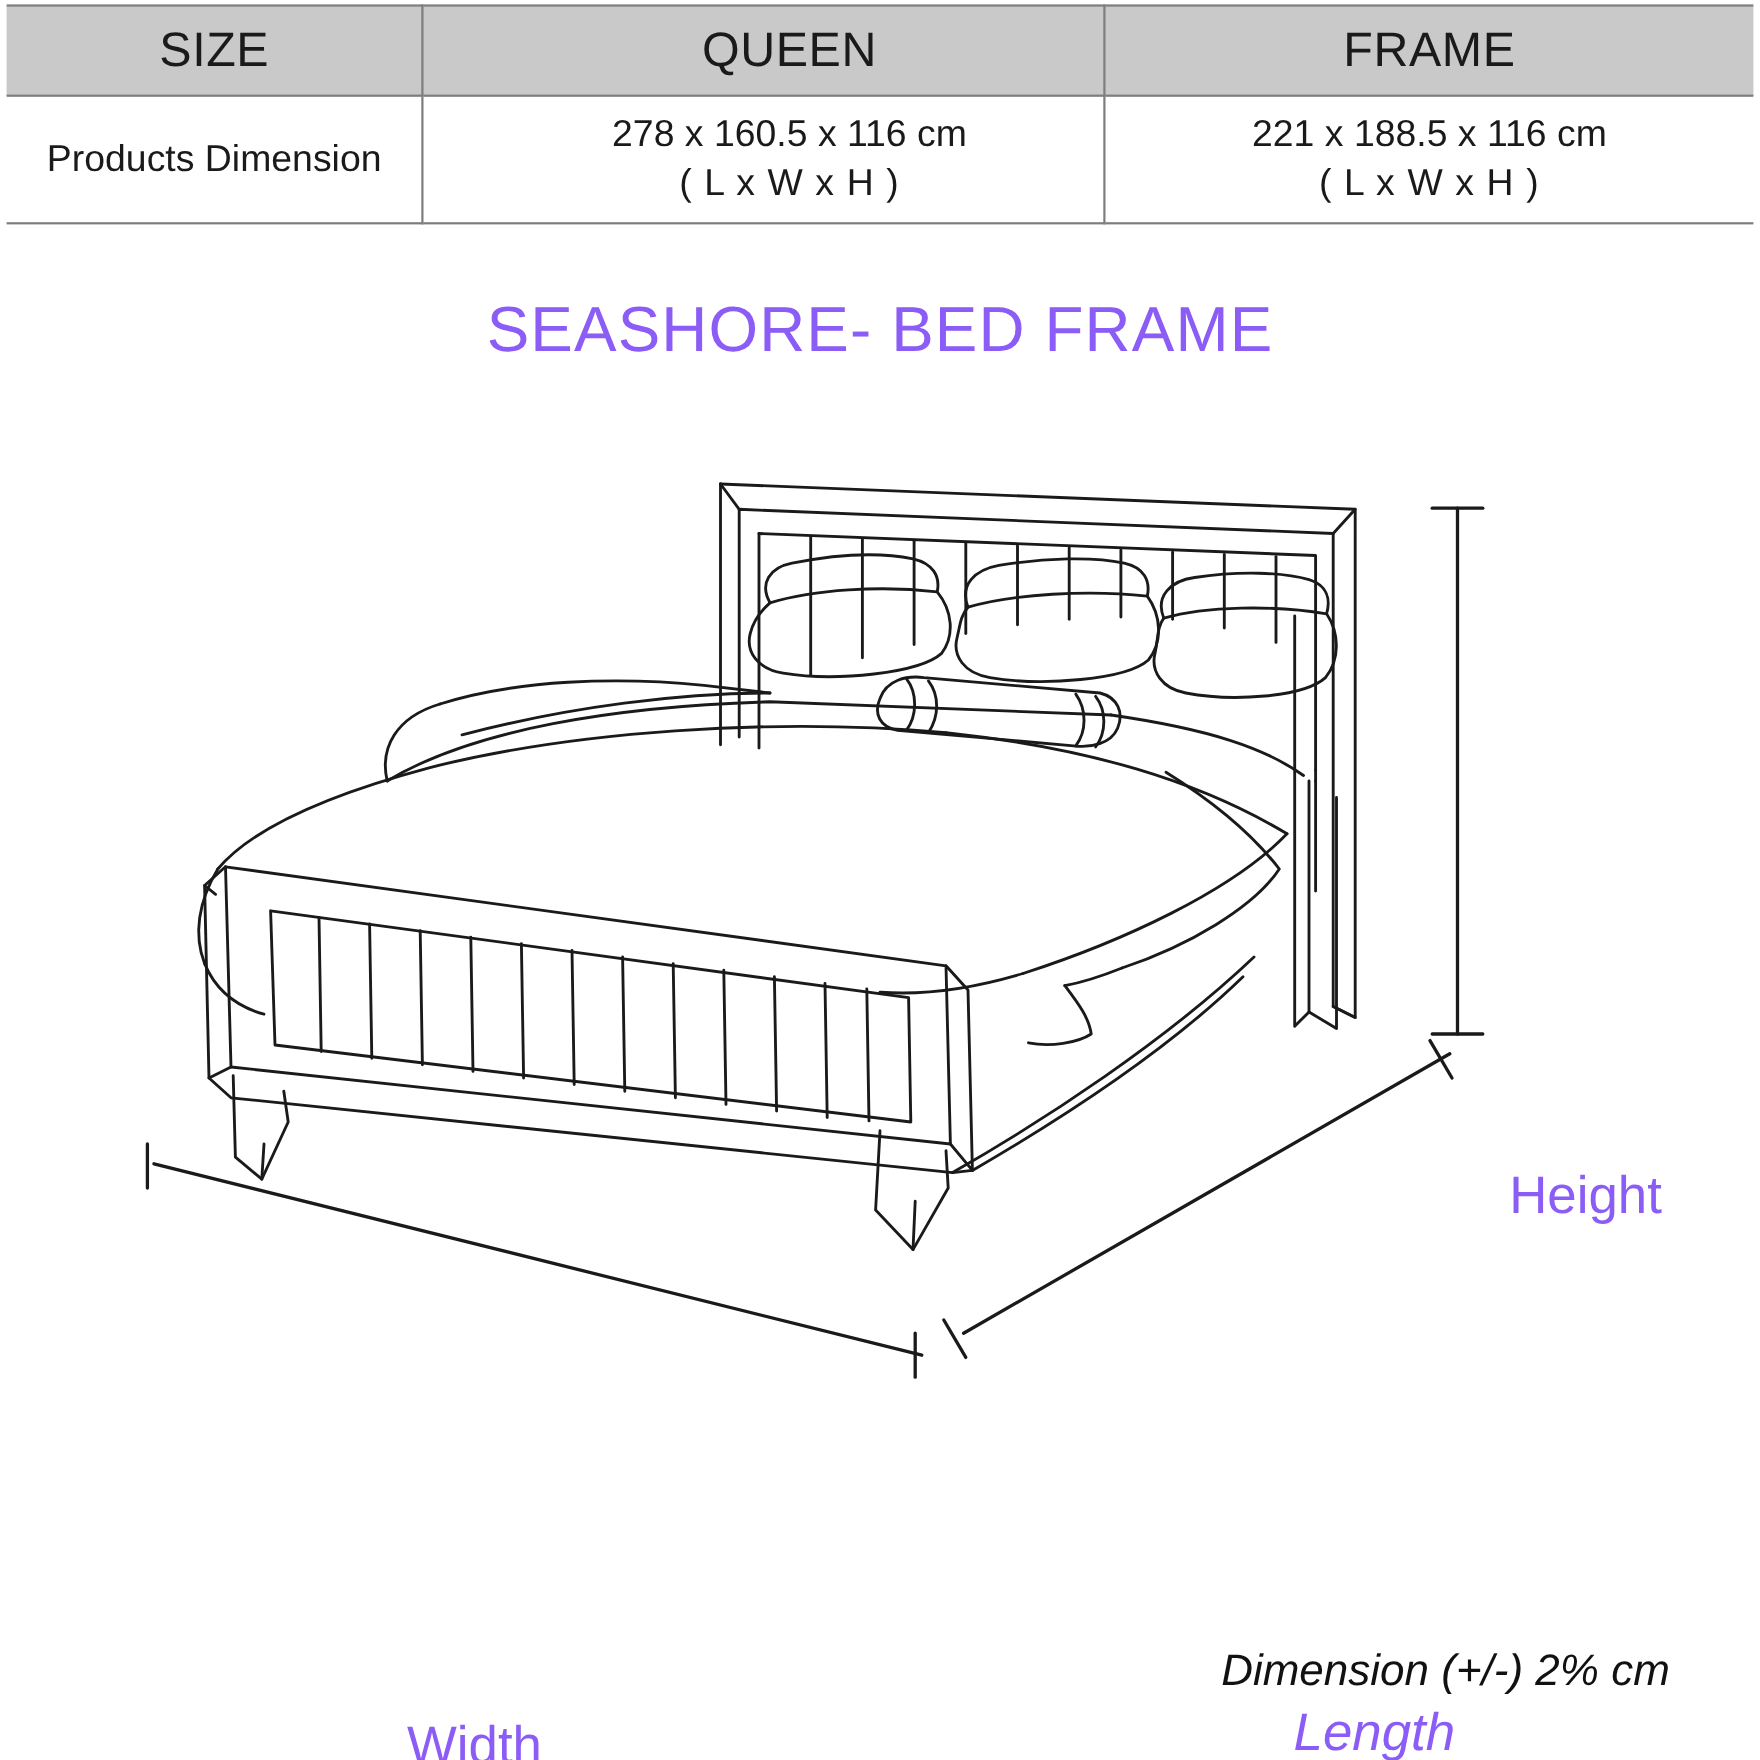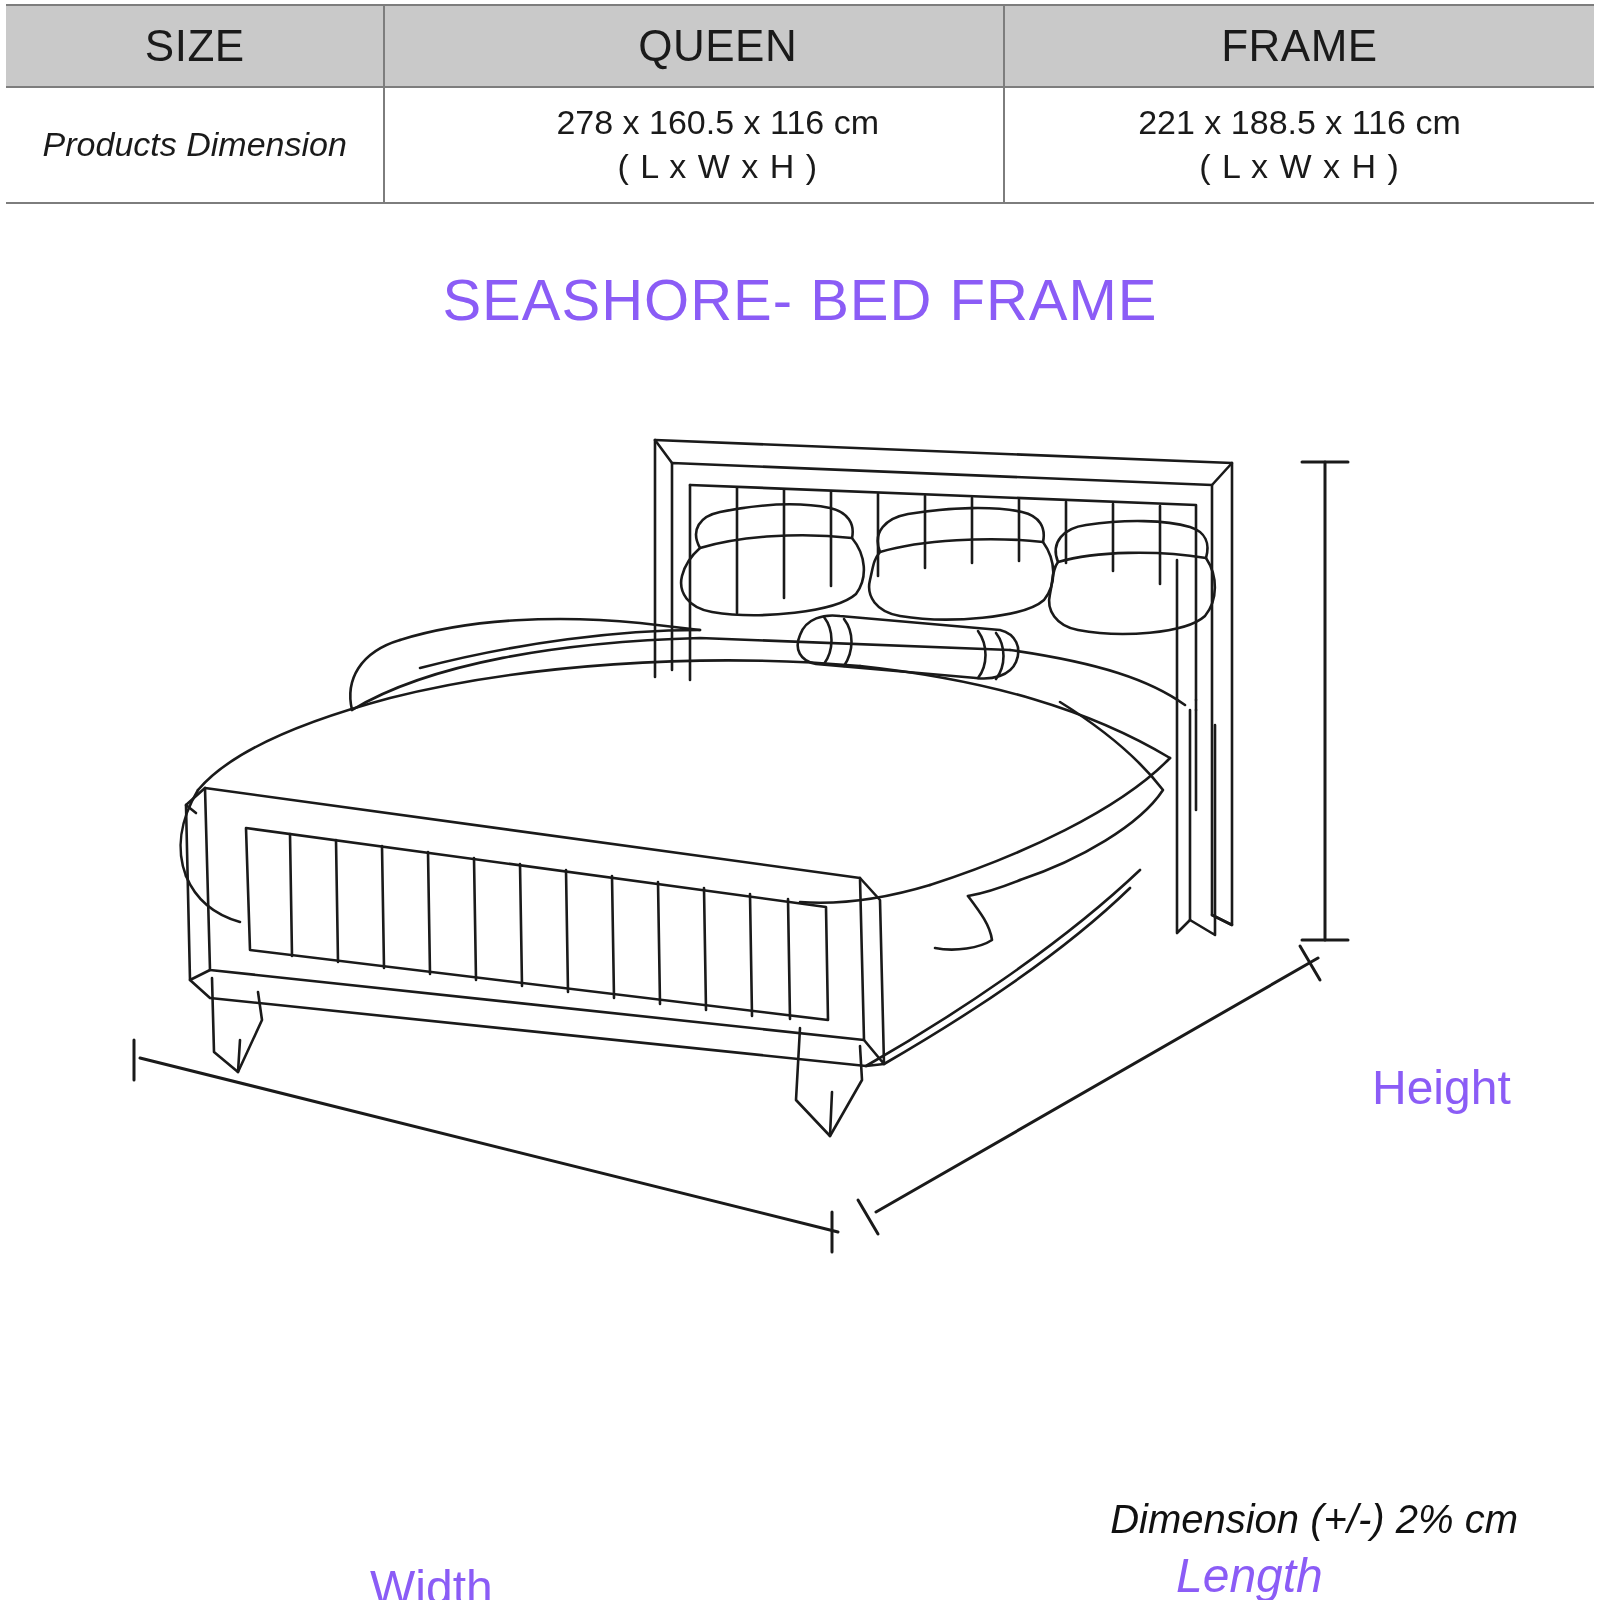--- a/index.html
+++ b/index.html
@@ -43,21 +43,20 @@
     border-right: none;
   }
   .spec-table tr.body-row td {
     background: #ffffff;
     height: 112px;
     font-size: 34px;
     line-height: 1.28;
   }
   .spec-table tr.body-row td.first {
     border-left: none;
-    font-style: italic;
   }
   .spec-table tr.body-row td.last {
     border-right: none;
   }
   .cell-sub {
     display: block;
     font-size: 34px;
     letter-spacing: 1px;
   }
   .col-a { width: 24.5%; }

